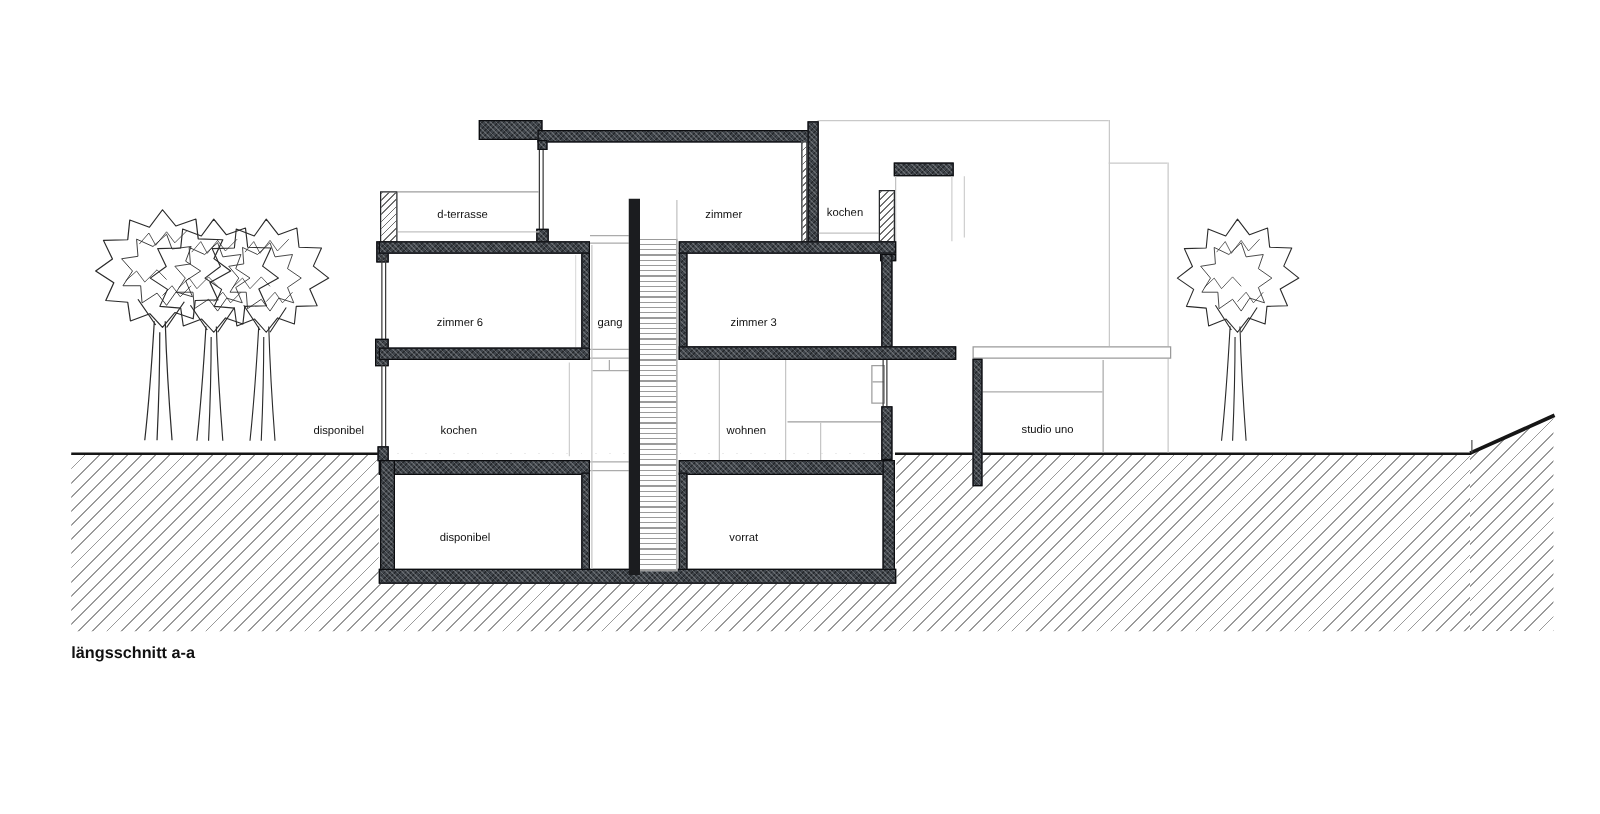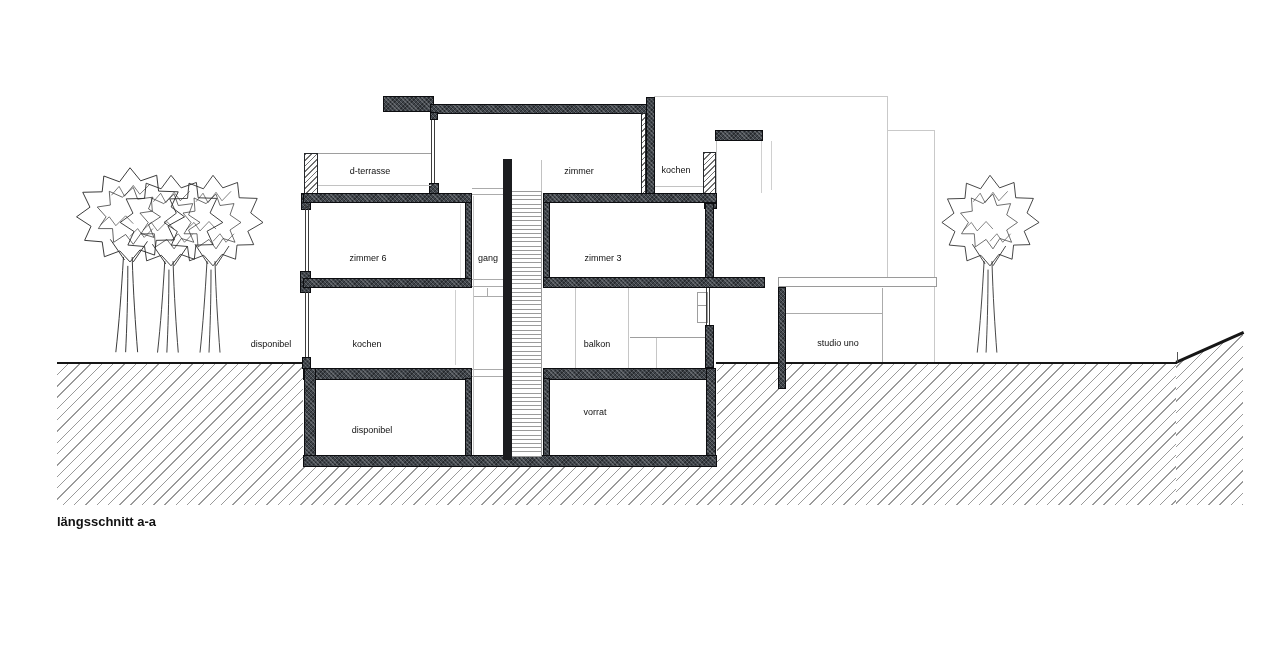--- a/index.html
+++ b/index.html
@@ -147,19 +147,19 @@
   <div class="vl" style="left:473px;top:196px;height:259px;background:#c6c6c6"></div>
 
   <div class="lbl" style="left:370px;top:171px">d-terrasse</div>
   <div class="lbl" style="left:579px;top:171px">zimmer</div>
   <div class="lbl" style="left:676px;top:170px">kochen</div>
   <div class="lbl" style="left:368px;top:258px">zimmer 6</div>
   <div class="lbl" style="left:488px;top:258px">gang</div>
   <div class="lbl" style="left:603px;top:258px">zimmer 3</div>
   <div class="lbl" style="left:271px;top:344px">disponibel</div>
   <div class="lbl" style="left:367px;top:344px">kochen</div>
-  <div class="lbl" style="left:597px;top:344px">balkon</div>
+  <div class="lbl" style="left:597px;top:344px">wohnen</div>
   <div class="lbl" style="left:838px;top:343px">studio uno</div>
   <div class="lbl" style="left:372px;top:430px">disponibel</div>
-  <div class="lbl" style="left:595px;top:412px">vorrat</div>
+  <div class="lbl" style="left:595px;top:430px">vorrat</div>
   <div class="tt" style="left:57px;top:514px">längsschnitt a-a</div>
 
 </div>
 
 </body></html>

